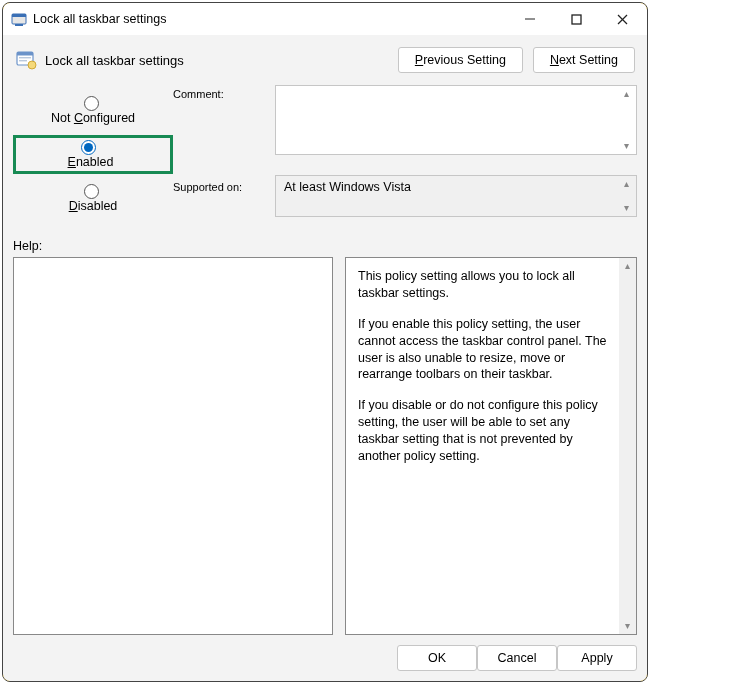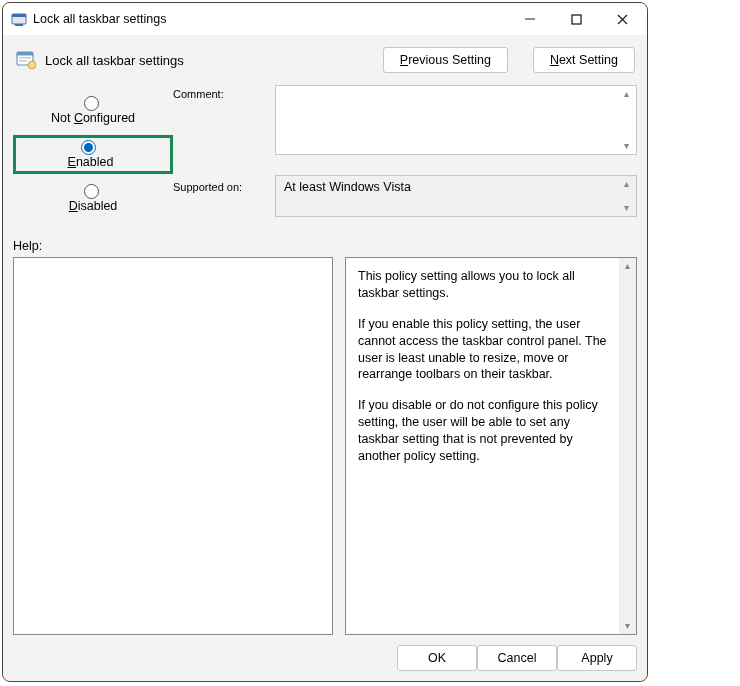--- a/index.html
+++ b/index.html
@@ -50,21 +50,21 @@
     display:flex;
     flex-direction:column;
   }
   .header-row {
     display:flex;
     align-items:center;
     padding:12px 2px 8px 2px;
   }
   .header-icon { width:22px;height:22px;margin-right:8px;flex:none; }
   .header-title { font-size:13px; flex:1; }
-  .header-buttons { display:flex; gap:25px; }
+  .header-buttons { display:flex; gap:10px; }
   .btn {
     background:#fff;
     border:1px solid #c6c6c6;
     border-radius:3px;
     padding:5px 16px;
     font-size:12.5px;
     font-family:inherit;
     min-width:96px;
     text-align:center;
     cursor:default;
@@ -272,21 +272,21 @@
 
     <div class="lower-labels">
       <div>Help:</div>
     </div>
 
     <div class="panes">
       <div class="pane options-pane"></div>
       <div class="pane help-pane">
         <div class="help-content">
           <p>This policy setting allows you to lock all taskbar settings.</p>
-          <p>If you enable this policy setting, the user cannot access the taskbar control panel. The user is least unable to resize, move or rearrange toolbars on their taskbar.</p>
+          <p>If you enable this policy setting, the user cannot access the taskbar control panel. The user is also unable to resize, move or rearrange toolbars on their taskbar.</p>
           <p>If you disable or do not configure this policy setting, the user will be able to set any taskbar setting that is not prevented by another policy setting.</p>
         </div>
         <div class="help-scrollbar">
           <div class="up">▴</div>
           <div class="down">▾</div>
         </div>
       </div>
     </div>
 
     <div class="footer">

